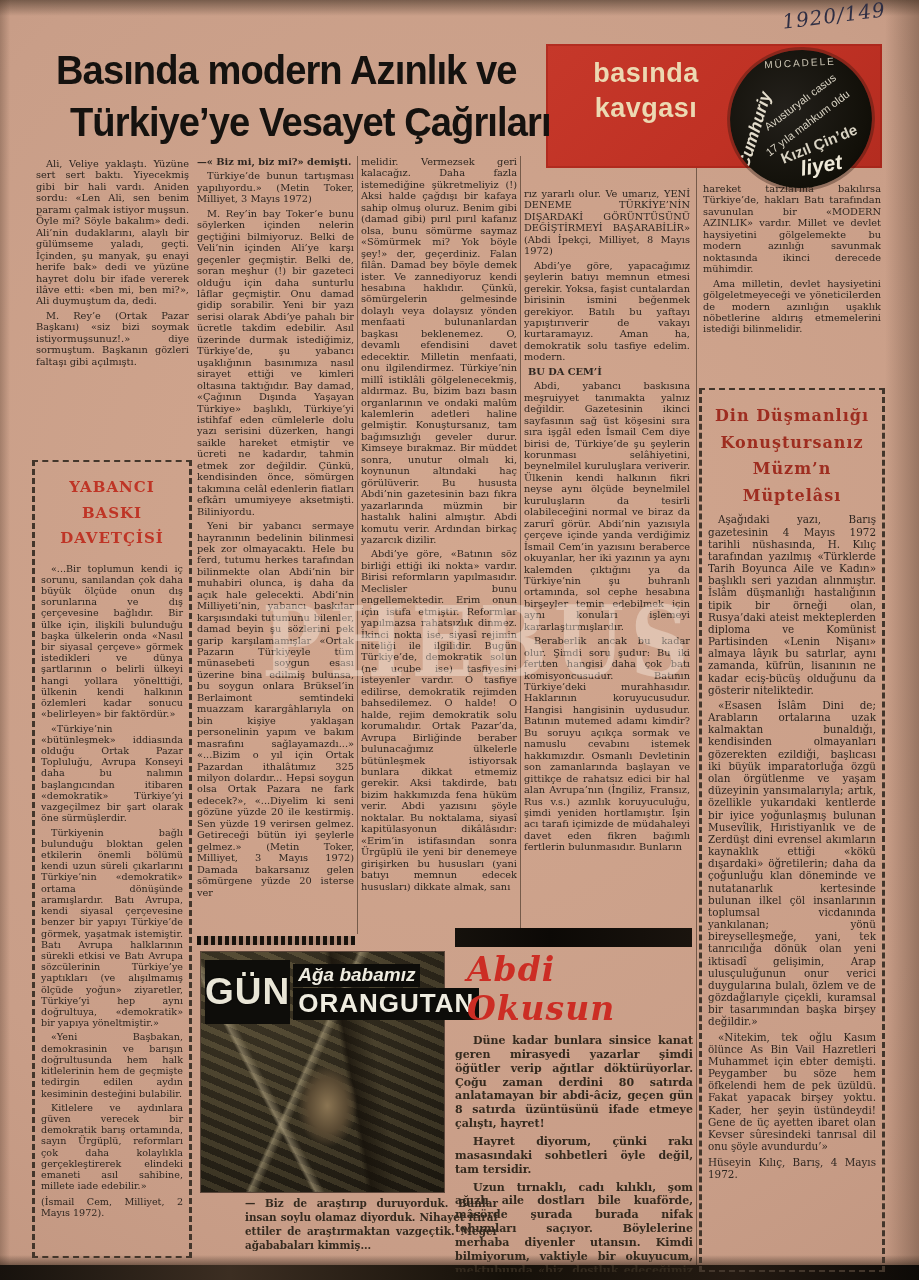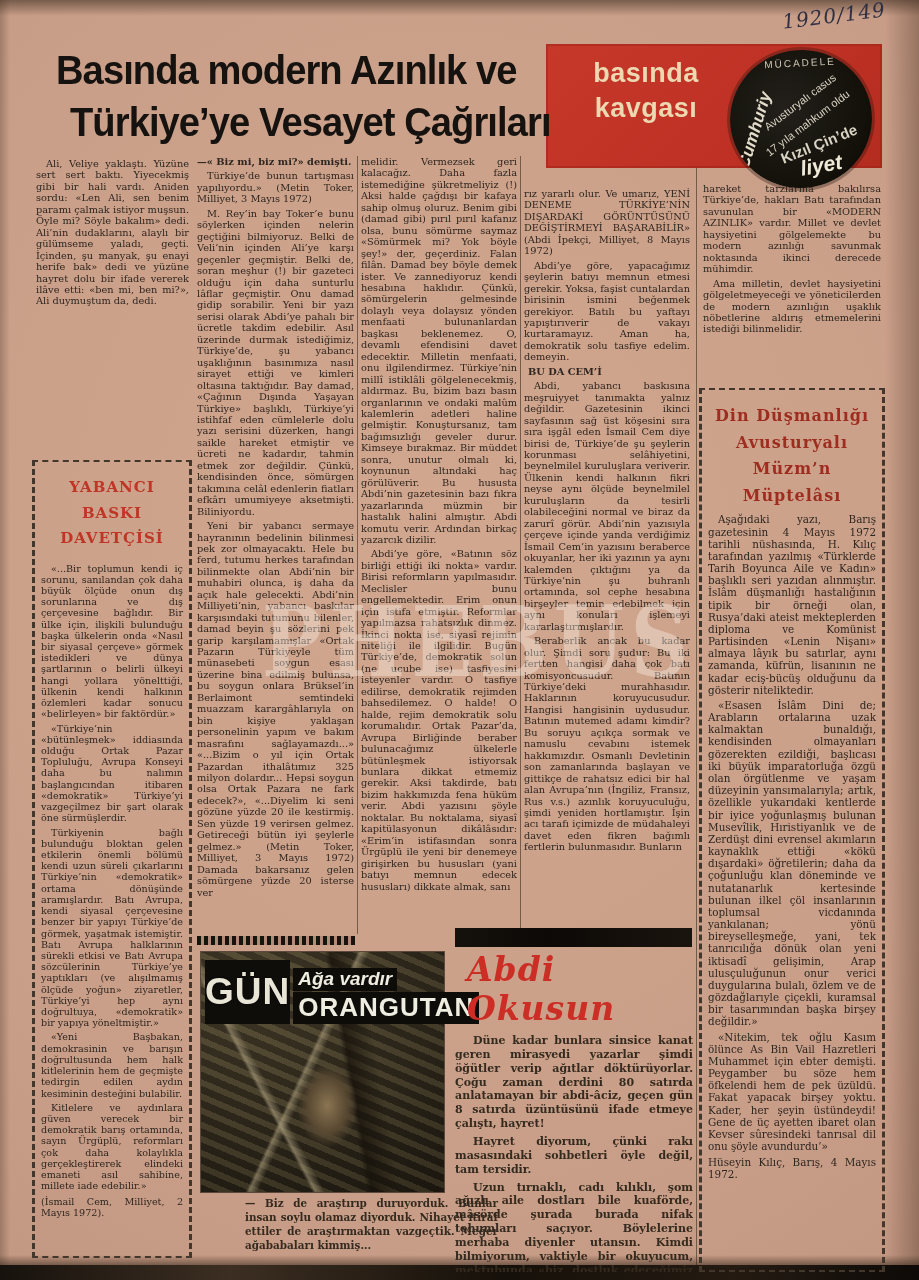--- a/index.html
+++ b/index.html
@@ -103,21 +103,21 @@
     background-color:#38301f;
     background-image:
       radial-gradient(42px 58px at 52% 64%, #8a7452 0%, #5a4a33 45%, rgba(0,0,0,0) 72%),
       radial-gradient(15px 17px at 52% 57%, #241b12 0%, rgba(0,0,0,0) 75%),
       linear-gradient(62deg, rgba(0,0,0,0) 30%, rgba(195,180,145,.5) 31%, rgba(0,0,0,0) 33.5%),
       linear-gradient(115deg, rgba(0,0,0,0) 44%, rgba(205,190,152,.45) 45%, rgba(0,0,0,0) 47.5%),
       linear-gradient(80deg, rgba(0,0,0,0) 58%, rgba(22,17,10,.75) 60%, rgba(0,0,0,0) 70%),
       repeating-linear-gradient(23deg, rgba(14,11,7,.38) 0 7px, rgba(92,82,56,.30) 7px 13px),
       radial-gradient(150% 120% at 20% 15%, rgba(125,113,82,.5), rgba(10,8,5,.65));
     box-shadow:0 0 0 1px rgba(20,14,8,.6);}
-  .photo-head{position:absolute;left:4px;top:8px;right:4px;display:flex;align-items:flex-end;}
+  .photo-head{position:absolute;left:4px;top:8px;right:4px;display:flex;align-items:center;}
   .gun-logo{width:90px;height:64px;background:#0e0d0a;color:#e9e5d6;
     font-family:"Liberation Sans",sans-serif;font-weight:bold;font-size:37px;
     display:flex;align-items:center;justify-content:center;letter-spacing:1px;
     text-shadow:0 0 2px #000;}
   .photo-titles{flex:1;margin-left:3px;}
   .strip{background:#0d0c09;color:#efece0;font-family:"Liberation Sans",sans-serif;
     font-weight:bold;padding:0 5px 1px;width:max-content;max-width:100%;}
   .strip.s1{font-size:19px;font-style:italic;}
   .strip.s2{font-size:26px;letter-spacing:1px;margin-top:1px;}
   .photo-caption{position:absolute;left:197px;top:1196px;width:253px;
@@ -163,20 +163,21 @@
       <span class="st-liyet">liyet</span>
     </div>
   </div>
 
   <div class="vsep" id="sep1"></div>
   <div class="vsep" id="sep2"></div>
   <div class="vsep" id="sep3"></div>
 
   <div class="col" id="col1">
     <p>Ali, Veliye yaklaştı. Yüzüne sert sert baktı. Yiyecekmiş gibi bir hali vardı. Aniden sordu: «Len Ali, sen benim paramı çalmak istiyor muşsun. Öyle mi? Söyle bakalım» dedi. Ali’nin dudaklarını, alaylı bir gülümseme yaladı, geçti. İçinden, şu manyak, şu enayi herife bak» dedi ve yüzüne hayret dolu bir ifade vererek ilâve etti: «ben mi, ben mi?», Ali duymuştum da, dedi.</p>
+    <p>M. Rey’e (Ortak Pazar Başkanı) «siz bizi soymak istiyormuşsunuz!.» diye sormuştum. Başkanın gözleri faltaşı gibi açılmıştı.</p>
   </div>
 
   <div class="sidebox" id="box1">
     <div class="boxtitle">
       <span>YABANCI</span>
       <span>BASKI</span>
       <span>DAVETÇİSİ</span>
     </div>
     <p>«...Bir toplumun kendi iç sorunu, sanılandan çok daha büyük ölçüde onun dış sorunlarına ve dış çerçevesine bağlıdır. Bir ülke için, ilişkili bulunduğu başka ülkelerin onda «Nasıl bir siyasal çerçeve» görmek istedikleri ve dünya şartlarının o belirli ülkeyi hangi yollara yönelttiği, ülkenin kendi halkının özlemleri kadar sonucu «belirleyen» bir faktördür.»</p>
     <p>«Türkiye’nin «bütünleşmek» iddiasında olduğu Ortak Pazar Topluluğu, Avrupa Konseyi daha bu nalımın başlangıcından itibaren «demokratik» Türkiye’yi vazgeçilmez bir şart olarak öne sürmüşlerdir.</p>
@@ -194,50 +195,50 @@
   </div>
   <div class="zipper"></div>
 
   <div class="col" id="col3">
     <p class="noindent">melidir. Vermezsek geri kalacağız. Daha fazla istemediğine şükretmeliyiz (!) Aksi halde çağdışı bir kafaya sahip olmuş oluruz. Benim gibi (damad gibi) pırıl pırıl kafanız olsa, bunu sömürme saymaz «Sömürmek mi? Yok böyle şey!» der, geçerdiniz. Falan filân. Damad bey böyle demek ister. Ve zannediyoruz kendi hesabına haklıdır. Çünkü, sömürgelerin gelmesinde dolaylı veya dolaysız yönden menfaati bulunanlardan başkası beklenemez. O, devamlı efendisini davet edecektir. Milletin menfaati, onu ilgilendirmez. Türkiye’nin millî istiklâli gölgelenecekmiş, aldırmaz. Bu, bizim bazı basın organlarının ve ondaki malûm kalemlerin adetleri haline gelmiştir. Konuştursanız, tam bağımsızlığı geveler durur. Kimseye bırakmaz. Bir müddet sonra, unutur olmalı ki, koynunun altındaki haç görülüverir. Bu hususta Abdi’nin gazetesinin bazı fıkra yazarlarında müzmin bir hastalık halini almıştır. Abdi komutu verir. Ardından birkaç yazarcık dizilir.</p>
     <p>Abdi’ye göre, «Batının söz birliği ettiği iki nokta» vardır. Birisi reformların yapılmasıdır. Meclisler bunu engellemektedir. Erim onun için istifa etmiştir. Reformlar yapılmazsa rahatsızlık dinmez. İkinci nokta ise, siyasî rejimin niteliği ile ilgilidir. Bugün Türkiye’de, demokratik solun (ne ucube ise) tasfiyesini isteyenler vardır. O tasfiye edilirse, demokratik rejimden bahsedilemez. O halde! O halde, rejim demokratik solu korumalıdır. Ortak Pazar’da, Avrupa Birliğinde beraber bulunacağımız ülkelerle bütünleşmek istiyorsak bunlara dikkat etmemiz gerekir. Aksi takdirde, batı bizim hakkımızda fena hüküm verir. Abdi yazısını şöyle noktalar. Bu noktalama, siyasî kapitülasyonun dikâlâsıdır: «Erim’in istifasından sonra Ürgüplü ile yeni bir denemeye girişirken bu hususları (yani batıyı memnun edecek hususları) dikkate almak, sanı</p>
   </div>
 
   <div class="col" id="col4">
     <p class="noindent">rız yararlı olur. Ve umarız, YENİ DENEME TÜRKİYE’NİN DIŞARDAKİ GÖRÜNTÜSÜNÜ DEĞİŞTİRMEYİ BAŞARABİLİR» (Abdi İpekçi, Milliyet, 8 Mayıs 1972)</p>
-    <p>Abdi’ye göre, yapacağımız şeylerin batıyı memnun etmesi gerekir. Yoksa, faşist cuntalardan birisinin ismini beğenmek gerekiyor. Batılı bu yaftayı yapıştırıverir de vakayı kurtaramayız. Aman ha, demokratik solu tasfiye edelim. demeyin.</p>
+    <p>Abdi’ye göre, yapacağımız şeylerin batıyı memnun etmesi gerekir. Yoksa, faşist cuntalardan birisinin ismini beğenmek gerekiyor. Batılı bu yaftayı yapıştırıverir de vakayı kurtaramayız. Aman ha, demokratik solu tasfiye edelim. modern.</p>
     <p class="subhead">BU DA CEM’İ</p>
     <p>Abdi, yabancı baskısına meşruiyyet tanımakta yalnız değildir. Gazetesinin ikinci sayfasının sağ üst köşesini sıra sıra işgâl eden İsmail Cem diye birisi de, Türkiye’de şu şeylerin korunması selâhiyetini, beynelmilel kuruluşlara veriverir. Ülkenin kendi halkının fikri neyse aynı ölçüde beynelmilel kuruluşların da tesirli olabileceğini normal ve biraz da zarurî görür. Abdi’nin yazısıyla çerçeve içinde yanda verdiğimiz İsmail Cem’in yazısını beraberce okuyanlar, her iki yazının ya aynı kalemden çıktığını ya da Türkiye’nin şu buhranlı ortamında, sol cephe hesabına birşeyler temin edebilmek için aynı konuları işlemeyi kararlaştırmışlardır.</p>
     <p>Beraberlik ancak bu kadar olur. Şimdi soru şudur: Bu iki fertten hangisi daha çok batı komisyoncusudur. Batının Türkiye’deki murahhasıdır. Haklarının koruyucusudur. Hangisi hangisinin uydusudur. Batının mutemed adamı kimdir? Bu soruyu açıkça sormak ve namuslu cevabını istemek hakkımızdır. Osmanlı Devletinin son zamanlarında başlayan ve gittikçe de rahatsız edici bir hal alan Avrupa’nın (İngiliz, Fransız, Rus v.s.) azınlık koruyuculuğu, şimdi yeniden hortlamıştır. İşin acı tarafı içimizde de müdahaleyi davet eden fikren bağımlı fertlerin bulunmasıdır. Bunların</p>
   </div>
   <div class="blackbar"></div>
 
   <div class="col" id="col5top">
     <p class="noindent">hareket tarzlarına bakılırsa Türkiye’de, hakları Batı tarafından savunulan bir «MODERN AZINLIK» vardır. Millet ve devlet haysiyetini gölgelemekte bu modern azınlığı savunmak noktasında ikinci derecede mühimdir.</p>
     <p>Ama milletin, devlet haysiyetini gölgeletmeyeceği ve yöneticilerden de modern azınlığın uşaklık nöbetlerine aldırış etmemelerini istediği bilinmelidir.</p>
   </div>
 
   <div class="sidebox" id="box2">
     <div class="boxtitle">
       <span>Din Düşmanlığı</span>
-      <span>Avusturyalı</span>
+      <span>Konuştursanız</span>
       <span>Müzm’n</span>
       <span>Müptelâsı</span>
     </div>
     <p>Aşağıdaki yazı, Barış gazetesinin 4 Mayıs 1972 tarihli nüshasında, H. Kılıç tarafından yazılmış «Türklerde Tarih Boyunca Aile ve Kadın» başlıklı seri yazıdan alınmıştır. İslâm düşmanlığı hastalığının tipik bir örneği olan, Rusya’daki ateist mekteplerden diploma ve Komünist Partisinden «Lenin Nişanı» almaya lâyık bu satırlar, aynı zamanda, küfrün, lisanının ne kadar eciş-bücüş olduğunu da gösterir niteliktedir.</p>
     <p>«Esasen İslâm Dini de; Arabların ortalarına uzak kalmaktan bunaldığı, kendisinden olmayanları gözerekten ezildiği, başlıcası iki büyük imparatorluğa özgü olan örgütlenme ve yaşam düzeyinin yansımalarıyla; artık, özellikle yukarıdaki kentlerde bir iyice yoğunlaşmış bulunan Musevîlik, Hıristiyanlık ve de Zerdüşt dini evrensel akımların kaynaklık ettiği «kökü dışardaki» öğretilerin; daha da çoğunluğu klan döneminde ve nutatanarlık kertesinde bulunan ilkel çöl insanlarının toplumsal vicdanında yankılanan; yönü bireyselleşmeğe, yani, tek tanrıcılığa dönük olan yeni iktisadî gelişimin, Arap ulusçuluğunun onur verici duygularına bulalı, özlem ve de gözdağlarıyle çiçekli, kuramsal bir tasarımından başka birşey değildir.»</p>
     <p>«Nitekim, tek oğlu Kasım ölünce As Bin Vail Hazretleri Muhammet için ebter demişti. Peygamber bu söze hem öfkelendi hem de pek üzüldü. Fakat yapacak birşey yoktu. Kader, her şeyin üstündeydi! Gene de üç ayetten ibaret olan Kevser sûresindeki tanrısal dil onu şöyle avundurdu’»</p>
     <p class="boxsig">Hüseyin Kılıç, Barış, 4 Mayıs 1972.</p>
   </div>
 
   <div class="photo">
     <div class="photo-head">
       <div class="gun-logo">GÜN</div>
       <div class="photo-titles">
-        <div class="strip s1">Ağa vardır</div>
+        <div class="strip s1">Ağa babamız</div>
         <div class="strip s2">ORANGUTAN</div>
       </div>
     </div>
   </div>
   <div class="photo-caption">— Biz de araştırıp duruyorduk. Bunlar insan soylu olamaz diyorduk. Nihayet itiraf ettiler de araştırmaktan vazgeçtik. Meğer ağababaları kimmiş...</div>
 
   <div class="abdi">
     <div class="abdi-title">Abdi Okusun</div>
     <p>Düne kadar bunlara sinsice kanat geren mirasyedi yazarlar şimdi öğütler verip ağıtlar döktürüyorlar. Çoğu zaman derdini 80 satırda anlatamayan bir abdi-âciz, geçen gün 8 satırda üzüntüsünü ifade etmeye çalıştı, hayret!</p>
     <p>Hayret diyorum, çünki rakı masasındaki sohbetleri öyle değil, tam tersidir.</p>

